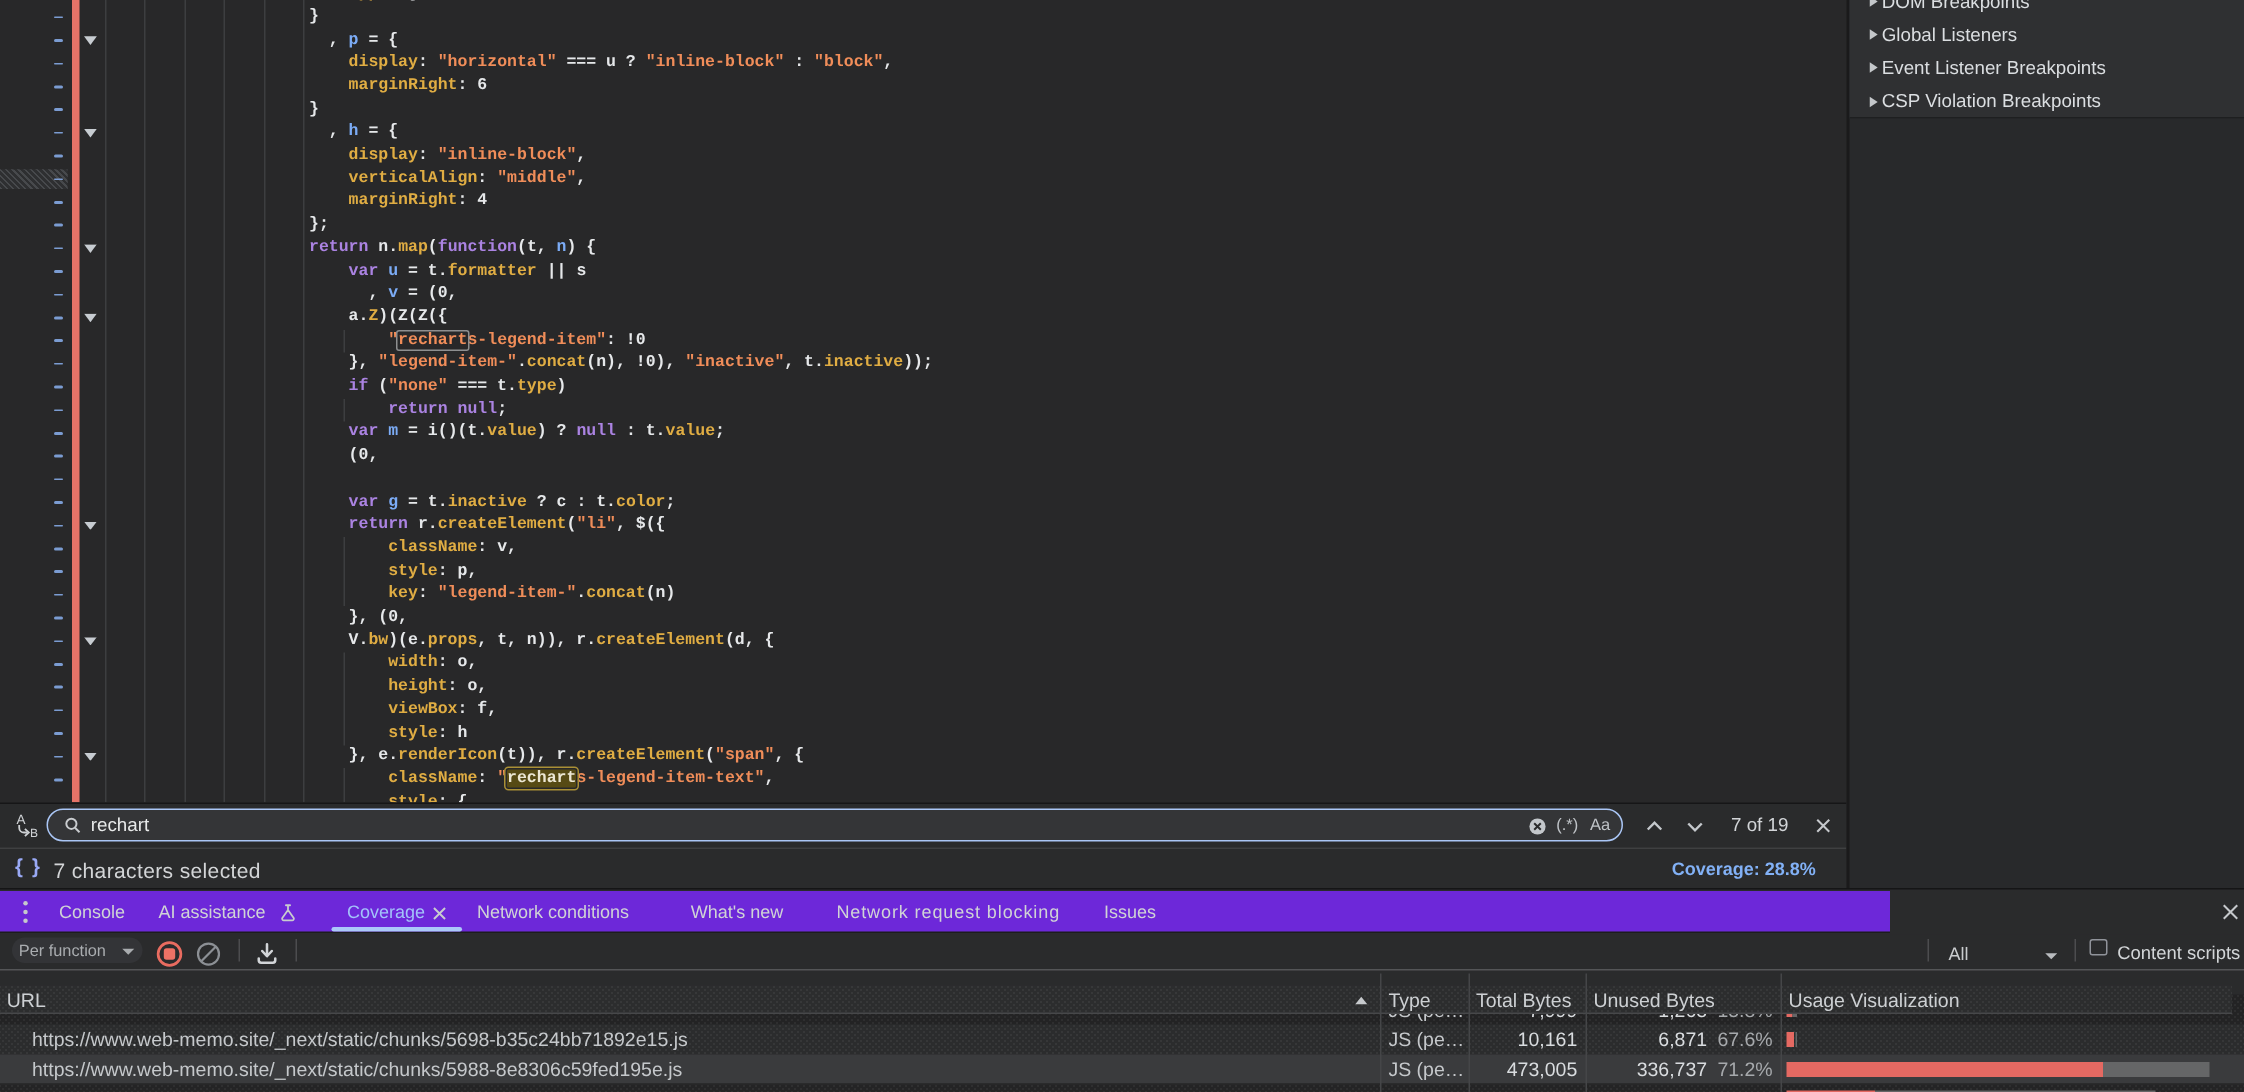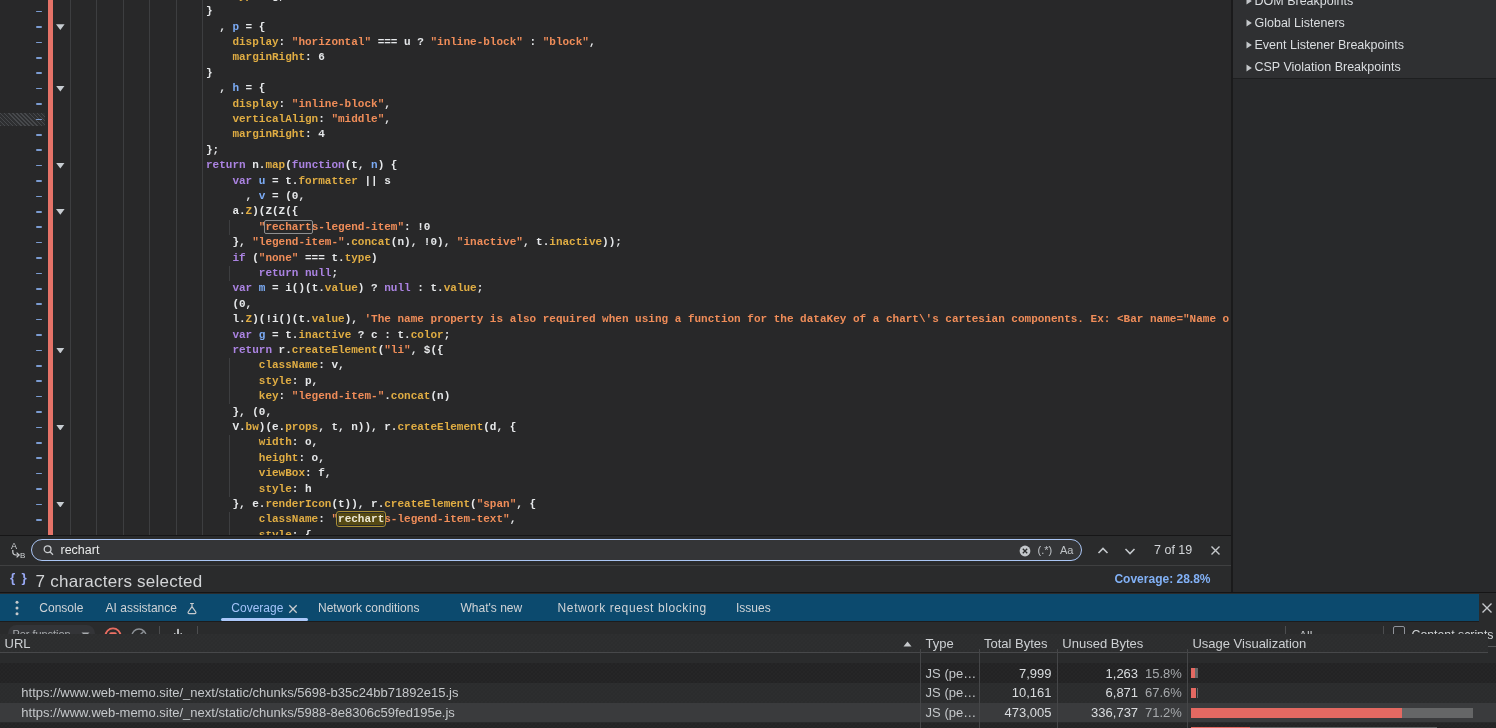--- a/index.html
+++ b/index.html
@@ -16,49 +16,49 @@
 .cur{background:#564a14;outline:1.3px solid #aa9036;outline-offset:1px;border-radius:1px;color:#ece7d4 !important}
 #findbar{position:absolute;left:0;top:535px;width:1231px;height:30px;background:#2a2b2c;border-top:1px solid #161617}
 #abicon{position:absolute;left:8px;top:3px}
 #findpill{position:absolute;left:30.5px;top:3.3px;width:1051px;height:21.5px;border-radius:11px;border:1.8px solid #aac6f5;background:#343537}
 #findtext{position:absolute;left:29px;top:2.5px;color:#e8eaea;font-size:12.5px}
 .ficon{position:absolute;top:3.5px;color:#bfc3c7;font-size:11px}
 .chev{position:absolute;top:11px}
 #fofn{position:absolute;left:1154px;top:6.5px;color:#d2d5d8;font-size:12.5px}
 #statusbar{position:absolute;left:0;top:565px;width:1231px;height:27px;background:#2a2b2c;border-top:1px solid #3f4041}
 #curly{position:absolute;left:10px;top:4px;color:#99a9f5;font-size:13.5px;font-weight:700;letter-spacing:2.5px}
-#selinfo{position:absolute;left:35.6px;top:5.8px;color:#d3d5d7;font-size:17px;letter-spacing:0.25px}
+#selinfo{position:absolute;left:35.6px;top:5.8px;color:#d3d5d7;font-size:14px;letter-spacing:0.25px}
 #covinfo{position:absolute;right:20.5px;top:6px;color:#82b1f6;font-size:12px;font-weight:700}
 #sidebar{position:absolute;left:1231px;top:0;width:265px;height:592px;background:#28292b;border-left:2px solid #1a1a1b}
 #sbtop{position:absolute;left:0;top:0;width:100%;height:79px;background:#2f3032;border-bottom:1px solid #1e1f20;overflow:hidden}
 .sbitem{position:absolute;left:0;width:100%;height:22px}
 .sbitem .tri{position:absolute;left:11.5px;top:6px}
 .sbitem span{position:absolute;left:21.5px;top:3.5px;font-size:12.5px;color:#dbdee1}
 #drawer{position:absolute;left:0;top:592px;width:1496px;height:136px;background:#2a2b2c;border-top:1px solid #151516}
-#tabbar{position:absolute;left:0;top:1px;width:1479px;height:27.5px;background:#0c4a6e;border-bottom:1px solid #1c1c1d}
+#tabbar{position:absolute;left:0;top:1px;width:1260px;height:27.5px;background:#6d28d9;border-bottom:1px solid #1c1c1d}
 #kebab{position:absolute;left:14.7px;top:6px}
 .tab{position:absolute;top:6.5px;font-size:12px;color:#d0d3d6}
 #tabline{position:absolute;left:220.8px;top:24.2px;width:87.6px;height:3.3px;background:#abc8fa;border-radius:2px}
 #covtoolbar{position:absolute;left:0;top:29.5px;width:1496px;height:24.8px;background:#2a2b2c;font-size:12px}
 .selpill{position:absolute;top:2.5px;height:17px;background:#333437;border-radius:8.5px}
 .vsep{position:absolute;top:3.5px;width:1px;height:15px;background:#4c4d4f}
 #filterpill{position:absolute;left:204.1px;top:2.5px;width:1074.4px;height:17px;background:#303134;border-radius:8.5px}
 #cscheck{position:absolute;left:1393px;top:3.2px;width:11.6px;height:11.6px;border:1.5px solid #90939a;border-radius:2px}
 #covtoolbar{border-bottom:1.5px solid #545557}
 #tablezone{position:absolute;left:0;top:0;width:1496px;height:136px;overflow:hidden}
 .trow{position:absolute;left:0;width:1496px;height:19.8px;font-size:13px}
 .r-dark{background:#232324}.r-light{background:#2b2c2d}.r-sel{background:#3a3b3d}.r-dark2{background:#242425}
 .r-dark,.r-light,.r-dark2{background-image:radial-gradient(circle,rgba(255,255,255,0.05) 0.55px,rgba(0,0,0,0) 0.75px),radial-gradient(circle,rgba(255,255,255,0.05) 0.55px,rgba(0,0,0,0) 0.75px);background-size:4px 4px;background-position:0 1px,2px 3px}
 .turl{position:absolute;left:21.3px;top:2.6px;color:#c5c8cb}
 .ttype{position:absolute;left:925.6px;top:2.6px;color:#c5c8cb}
 .tnum{position:absolute;top:2.6px;color:#d9dcdf;text-align:right;padding-right:5px}
 .tpct{position:absolute;left:1138px;top:2.6px;width:43.8px;color:#a6a9ac;text-align:right}
 .bar{position:absolute;top:4.9px;height:10px}
 .bar.red{background:#e46962}.bar.gray{background:#656667}
-#thead{position:absolute;left:0;top:41px;width:1488px;height:18.6px;background:#2c2d2e;border-bottom:1px solid #47484a;font-size:13px;background-image:radial-gradient(circle,rgba(255,255,255,0.05) 0.55px,rgba(0,0,0,0) 0.75px),radial-gradient(circle,rgba(255,255,255,0.05) 0.55px,rgba(0,0,0,0) 0.75px);background-size:4px 4px;background-position:0 1px,2px 3px}
+#thead{position:absolute;left:0;top:64px;width:1488px;height:18.6px;background:#2c2d2e;border-bottom:1px solid #47484a;font-size:13px;background-image:radial-gradient(circle,rgba(255,255,255,0.05) 0.55px,rgba(0,0,0,0) 0.75px),radial-gradient(circle,rgba(255,255,255,0.05) 0.55px,rgba(0,0,0,0) 0.75px);background-size:4px 4px;background-position:0 1px,2px 3px}
 #thead span{position:absolute;top:2px;color:#cdd0d3}
 .colsep{position:absolute;top:55.8px;width:1px;height:80.2px;background:#454648}
 </style></head>
 <body>
 <div id="stage">
 
 <div id="editor">
   <div class="guide" style="left:70.0px;top:0;height:535px"></div>
       <div class="guide" style="left:96.4px;top:0;height:535px"></div>
       <div class="guide" style="left:122.8px;top:0;height:535px"></div>
@@ -127,21 +127,20 @@
       <div class="cl" style="top:158.1px;left:206.0px"><span class="k">return</span><span class="w"> n.</span><span class="p">map</span><span class="w">(</span><span class="k">function</span><span class="w">(t, </span><span class="v">n</span><span class="w">) {</span></div>
       <div class="cl" style="top:173.5px;left:232.4px"><span class="k">var</span><span class="w"> </span><span class="v">u</span><span class="w"> = t.</span><span class="p">formatter</span><span class="w"> || s</span></div>
       <div class="cl" style="top:188.9px;left:245.6px"><span class="w">, </span><span class="v">v</span><span class="w"> = (0,</span></div>
       <div class="cl" style="top:204.3px;left:232.4px"><span class="w">a.</span><span class="p">Z</span><span class="w">)(Z(Z({</span></div>
       <div class="cl" style="top:219.7px;left:258.8px"><span class="s">"</span><span class="s mbox">rechart</span><span class="s">s-legend-item"</span><span class="w">: !0</span></div>
       <div class="cl" style="top:235.1px;left:232.4px"><span class="w">}, </span><span class="s">"legend-item-"</span><span class="w">.</span><span class="p">concat</span><span class="w">(n), !0), </span><span class="s">"inactive"</span><span class="w">, t.</span><span class="p">inactive</span><span class="w">));</span></div>
       <div class="cl" style="top:250.5px;left:232.4px"><span class="k">if</span><span class="w"> (</span><span class="s">"none"</span><span class="w"> === t.</span><span class="p">type</span><span class="w">)</span></div>
       <div class="cl" style="top:265.9px;left:258.8px"><span class="k">return</span><span class="w"> </span><span class="k">null</span><span class="w">;</span></div>
       <div class="cl" style="top:281.3px;left:232.4px"><span class="k">var</span><span class="w"> </span><span class="v">m</span><span class="w"> = i()(t.</span><span class="p">value</span><span class="w">) ? </span><span class="k">null</span><span class="w"> : t.</span><span class="p">value</span><span class="w">;</span></div>
       <div class="cl" style="top:296.7px;left:232.4px"><span class="w">(0,</span></div>
-      <div class="cl" style="top:312.1px;left:232.4px"><span class="w">l.</span><span class="p">Z</span><span class="w">)(!i()(t.</span><span class="p">value</span><span class="w">), </span><span class="s">'The name property is also required when using a function for the dataKey of a chart\'s cartesian components. Ex: &lt;Bar name="Name o</span></div>
       <div class="cl" style="top:327.5px;left:232.4px"><span class="k">var</span><span class="w"> </span><span class="v">g</span><span class="w"> = t.</span><span class="p">inactive</span><span class="w"> ? c : t.</span><span class="p">color</span><span class="w">;</span></div>
       <div class="cl" style="top:342.9px;left:232.4px"><span class="k">return</span><span class="w"> r.</span><span class="p">createElement</span><span class="w">(</span><span class="s">"li"</span><span class="w">, $({</span></div>
       <div class="cl" style="top:358.3px;left:258.8px"><span class="p">className</span><span class="w">: v,</span></div>
       <div class="cl" style="top:373.7px;left:258.8px"><span class="p">style</span><span class="w">: p,</span></div>
       <div class="cl" style="top:389.1px;left:258.8px"><span class="p">key</span><span class="w">: </span><span class="s">"legend-item-"</span><span class="w">.</span><span class="p">concat</span><span class="w">(n)</span></div>
       <div class="cl" style="top:404.5px;left:232.4px"><span class="w">}, (0,</span></div>
       <div class="cl" style="top:419.9px;left:232.4px"><span class="w">V.</span><span class="p">bw</span><span class="w">)(e.</span><span class="p">props</span><span class="w">, t, n)), r.</span><span class="p">createElement</span><span class="w">(d, {</span></div>
       <div class="cl" style="top:435.3px;left:258.8px"><span class="p">width</span><span class="w">: o,</span></div>
       <div class="cl" style="top:450.7px;left:258.8px"><span class="p">height</span><span class="w">: o,</span></div>
       <div class="cl" style="top:466.1px;left:258.8px"><span class="p">viewBox</span><span class="w">: f,</span></div>

